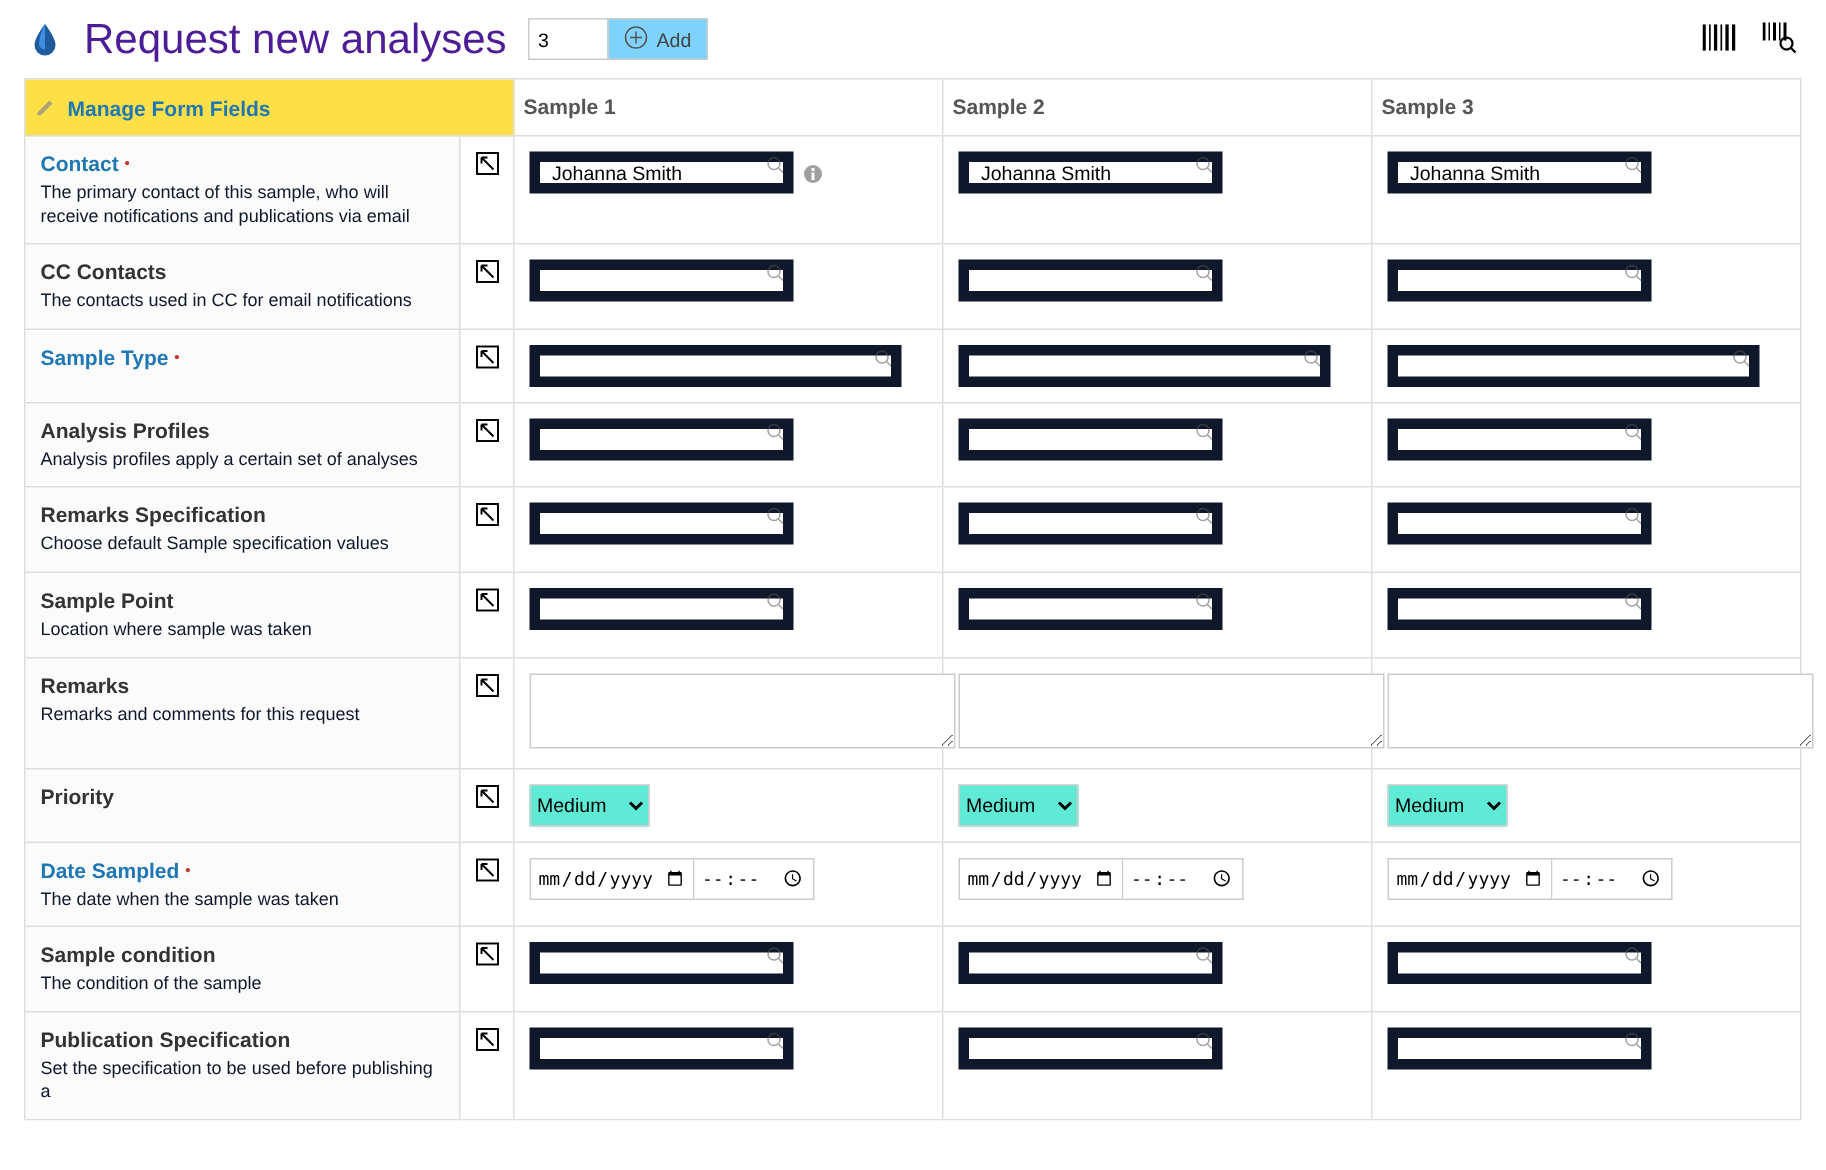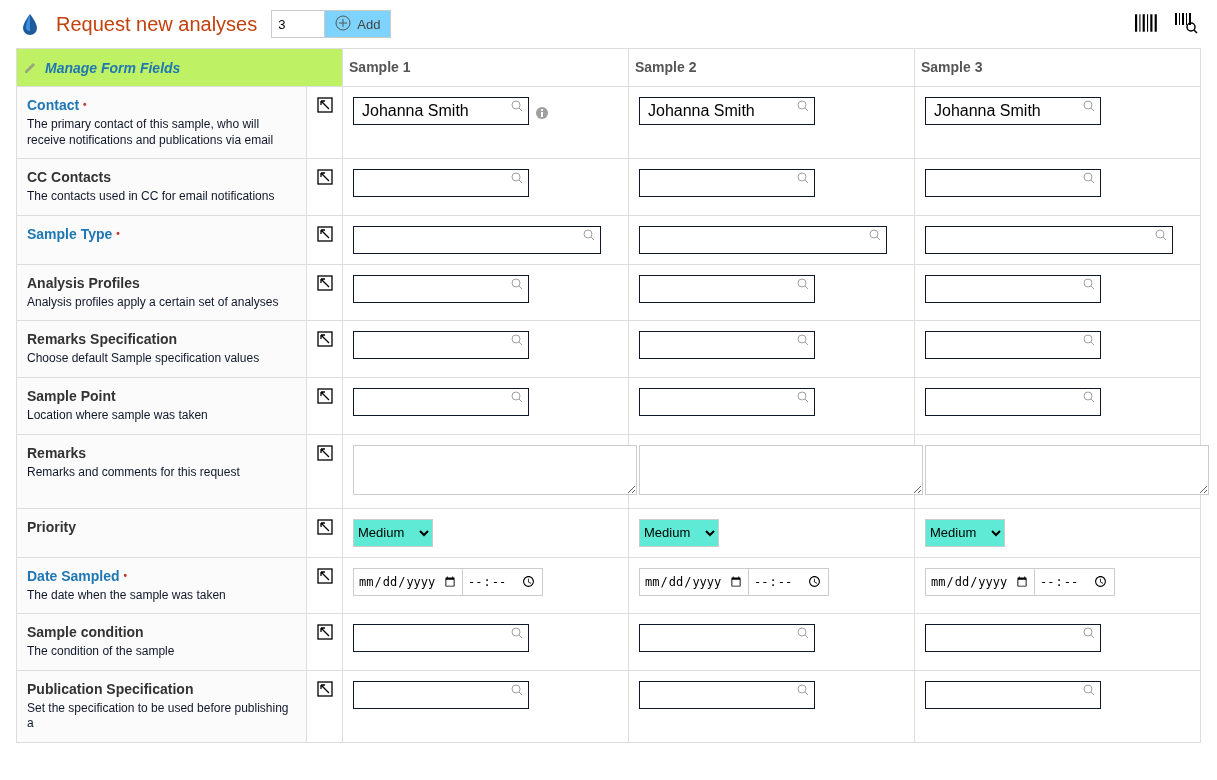--- a/index.html
+++ b/index.html
@@ -10,23 +10,23 @@
     background: #fff;
   }
   .header {
     display: flex;
     align-items: center;
     padding: 10px 18px;
     gap: 14px;
   }
   .logo-wrap { display:inline-flex; align-items:center; }
   .title {
-    font-size: 20px;
+    font-size: 28px;
     font-weight: 400;
-    color: #c2410c;
+    color: #4c1d95;
   }
   .count-input {
     width: 54px;
     height: 28px;
     border: 1px solid #ccc;
     padding: 0 6px;
     font-size: 13px;
   }
   .add-btn {
     height: 28px;
@@ -59,22 +59,21 @@
   col.copy-col  { width: 36px; }
   col.sample-col { }
   thead th {
     font-weight: 700;
     font-size: 14px;
     color: #555;
     text-align: left;
     padding-left: 6px;
   }
   th.manage-cell {
-    background: #bef264;
-    font-style: italic;
+    background: #fde047;
   }
   .manage-link {
     color: #1f77b4;
     font-size: 14px;
     text-decoration: none;
     display: inline-flex;
     align-items: center;
     gap: 8px;
   }
   .manage-link .pencil { opacity:.7; }
@@ -98,23 +97,23 @@
   td.copy-cell { text-align: center; padding-top: 10px; }
   .copy-icon { cursor:pointer; display:inline-flex; }
   td.input-cell { padding: 10px 10px; }
   .lookup {
     position: relative;
     display: inline-block;
   }
   .lookup input {
     width: 176px;
     height: 28px;
-    border: 1px solid #0f172a;
+    border: 7px solid #0f172a;
     padding: 0 24px 0 8px;
-    font-size: 16px;
+    font-size: 13px;
   }
   .lookup.wide input { width: 248px; }
   .lookup .mag {
     position: absolute;
     right: 6px; top: 3px;
     opacity: .55;
   }
   .info-icon { display:inline-flex; vertical-align:middle; margin-left:6px; opacity:.7; }
   .text-input {
     width: 176px; height: 28px;

